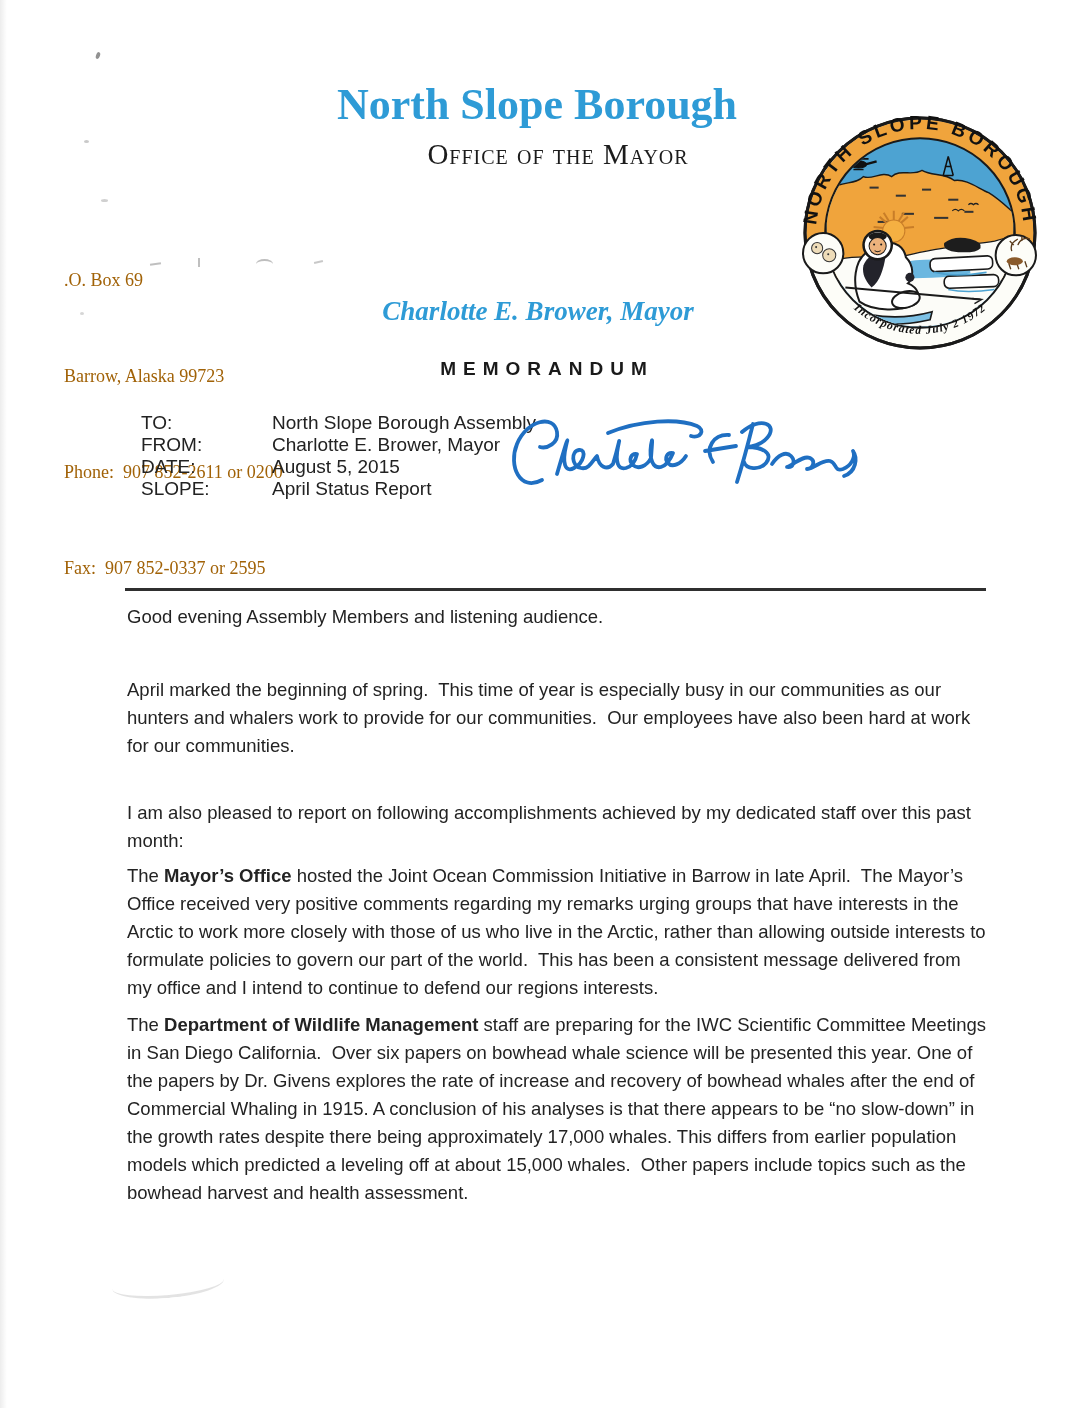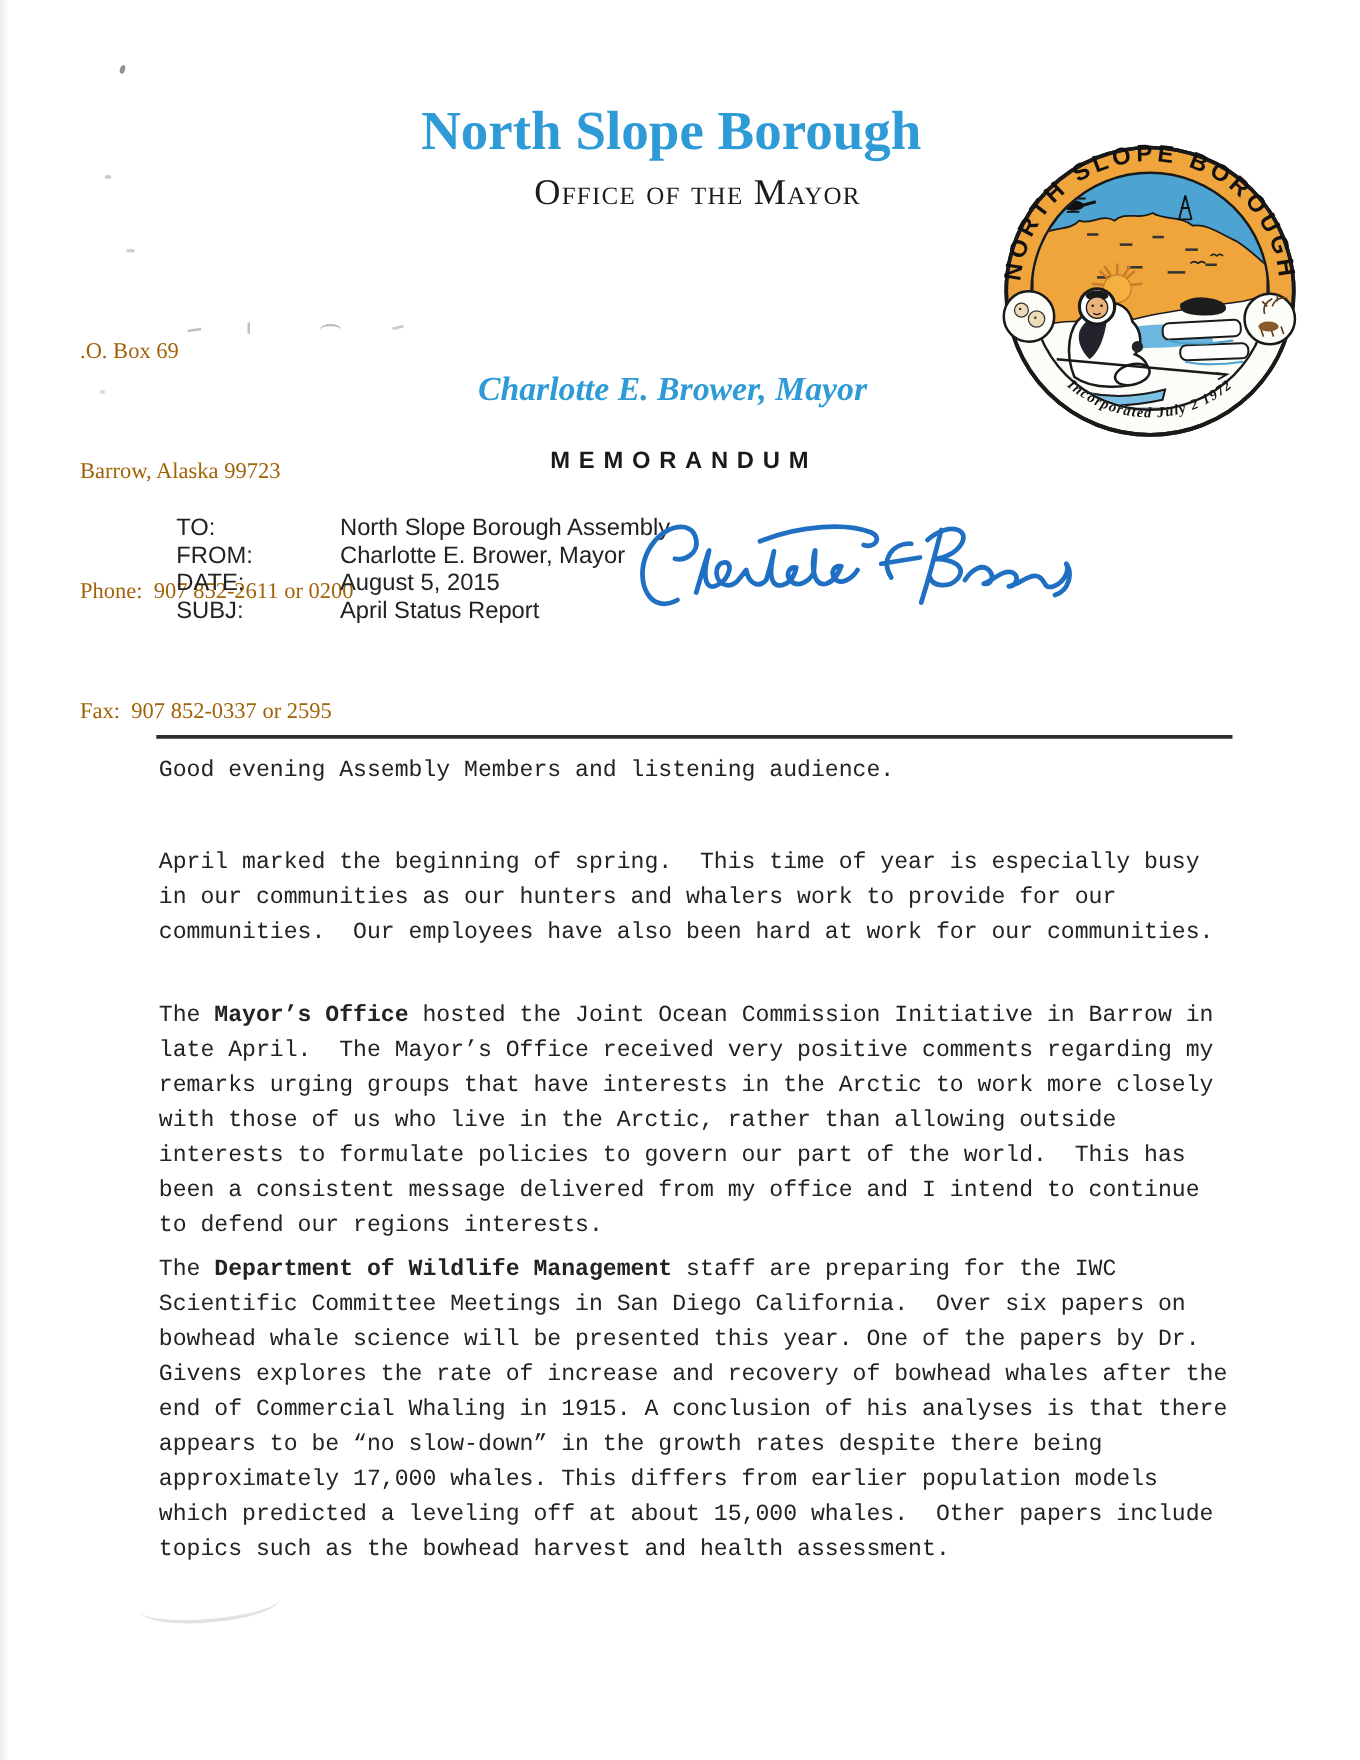--- a/index.html
+++ b/index.html
@@ -81,21 +81,20 @@
   .rule {
     position: absolute; top: 588px; left: 125px; width: 861px; height: 3px;
     background: #2f2f2f;
   }
   
   .body-text {
     position: absolute; top: 603px; left: 127px; width: 862px;
     font-size: 18.5px;
     line-height: 28px;
     color: #232323;
-    font-family: Liberation Mono, monospace;
   }
   .body-text p { margin: 0; }
   .body-text p:nth-of-type(2) { margin-top: 45px; }
   .body-text p:nth-of-type(3) { margin-top: 39px; }
   .body-text p:nth-of-type(4) { margin-top: 7px; }
   .body-text p:nth-of-type(5) { margin-top: 9px; }
   .body-text strong { font-weight: bold; }
   
   .speck { position: absolute; background: #777; border-radius: 50%; }
   .speck.s1 { left: 96px; top: 52px; width: 4px; height: 7px; transform: rotate(18deg); opacity: .8; }
@@ -257,21 +256,21 @@
 
       <div class="field-label">TO:</div>
       <div class="field-value">North Slope Borough Assembly</div>
 
       <div class="field-label">FROM:</div>
       <div class="field-value">Charlotte E. Brower, Mayor</div>
 
       <div class="field-label">DATE:</div>
       <div class="field-value">August 5, 2015</div>
 
-      <div class="field-label">SUBJ:</div>
+      <div class="field-label">SLOPE:</div>
       <div class="field-value">April Status Report</div>
     </div>
 
   <svg class="signature" viewBox="0 0 370 100" xmlns="http://www.w3.org/2000/svg" aria-label="">
     <g fill="none" stroke="#1f6fc2" stroke-width="3.8" stroke-linecap="round" stroke-linejoin="round">
       <path d="M42,74 C20,86 8,60 17,38 C27,14 54,8 57,26 C59,37 47,43 40,41"></path>
       <path d="M57,68 C64,44 70,24 66,40 C62,57 65,67 74,62 C84,57 87,43 79,44 C71,45 71,60 81,62 C89,64 93,54 97,50 C99,61 107,65 113,58 C118,42 121,26 118,41 C115,56 118,64 126,62 C133,60 136,53 137,48 C131,47 128,54 133,59 C138,64 147,60 151,52 C152,38 153,28 151,39 C149,53 153,63 161,61 C168,59 171,52 173,47 C167,46 164,52 168,57 C172,62 181,58 186,50"></path>
       <path d="M108,27 C140,14 178,12 197,20 C206,24 200,33 191,30"></path>
       <path d="M213,56 C204,42 214,28 229,29 M205,45 L236,40"></path>
       <path d="M253,18 C247,42 242,60 237,76 M242,26 C260,10 279,18 267,32 C261,39 251,41 247,41 C262,41 274,47 266,57 C259,65 246,63 244,56"></path>
@@ -280,20 +279,21 @@
   </svg>
 
   <div class="rule"></div>
 
   <div class="body-text">
 
       <p><span></span><strong></strong><span>Good evening Assembly Members and listening audience.</span></p>
 
       <p><span></span><strong></strong><span>April marked the beginning of spring.&nbsp; This time of year is especially busy in our communities as our hunters and whalers work to provide for our communities.&nbsp; Our employees have also been hard at work for our communities.</span></p>
 
+      <p><span></span><strong></strong><span>I am also pleased to report on following accomplishments achieved by my dedicated staff over this past month:</span></p>
 
       <p><span>The </span><strong>Mayor’s Office</strong><span> hosted the Joint Ocean Commission Initiative in Barrow in late April.&nbsp; The Mayor’s Office received very positive comments regarding my remarks urging groups that have interests in the Arctic to work more closely with those of us who live in the Arctic, rather than allowing outside interests to formulate policies to govern our part of the world.&nbsp; This has been a consistent message delivered from my office and I intend to continue to defend our regions interests.</span></p>
 
       <p><span>The </span><strong>Department of Wildlife Management</strong><span> staff are preparing for the IWC Scientific Committee Meetings in San Diego California.&nbsp; Over six papers on bowhead whale science will be presented this year. One of the papers by Dr. Givens explores the rate of increase and recovery of bowhead whales after the end of Commercial Whaling in 1915. A conclusion of his analyses is that there appears to be “no slow-down” in the growth rates despite there being approximately 17,000 whales. This differs from earlier population models which predicted a leveling off at about 15,000 whales.&nbsp; Other papers include topics such as the bowhead harvest and health assessment.</span></p>
     </div>
 
   <div class="speck s1"></div>
   <div class="speck s2"></div>
   <div class="speck s3"></div>
   <div class="speck s4"></div>

